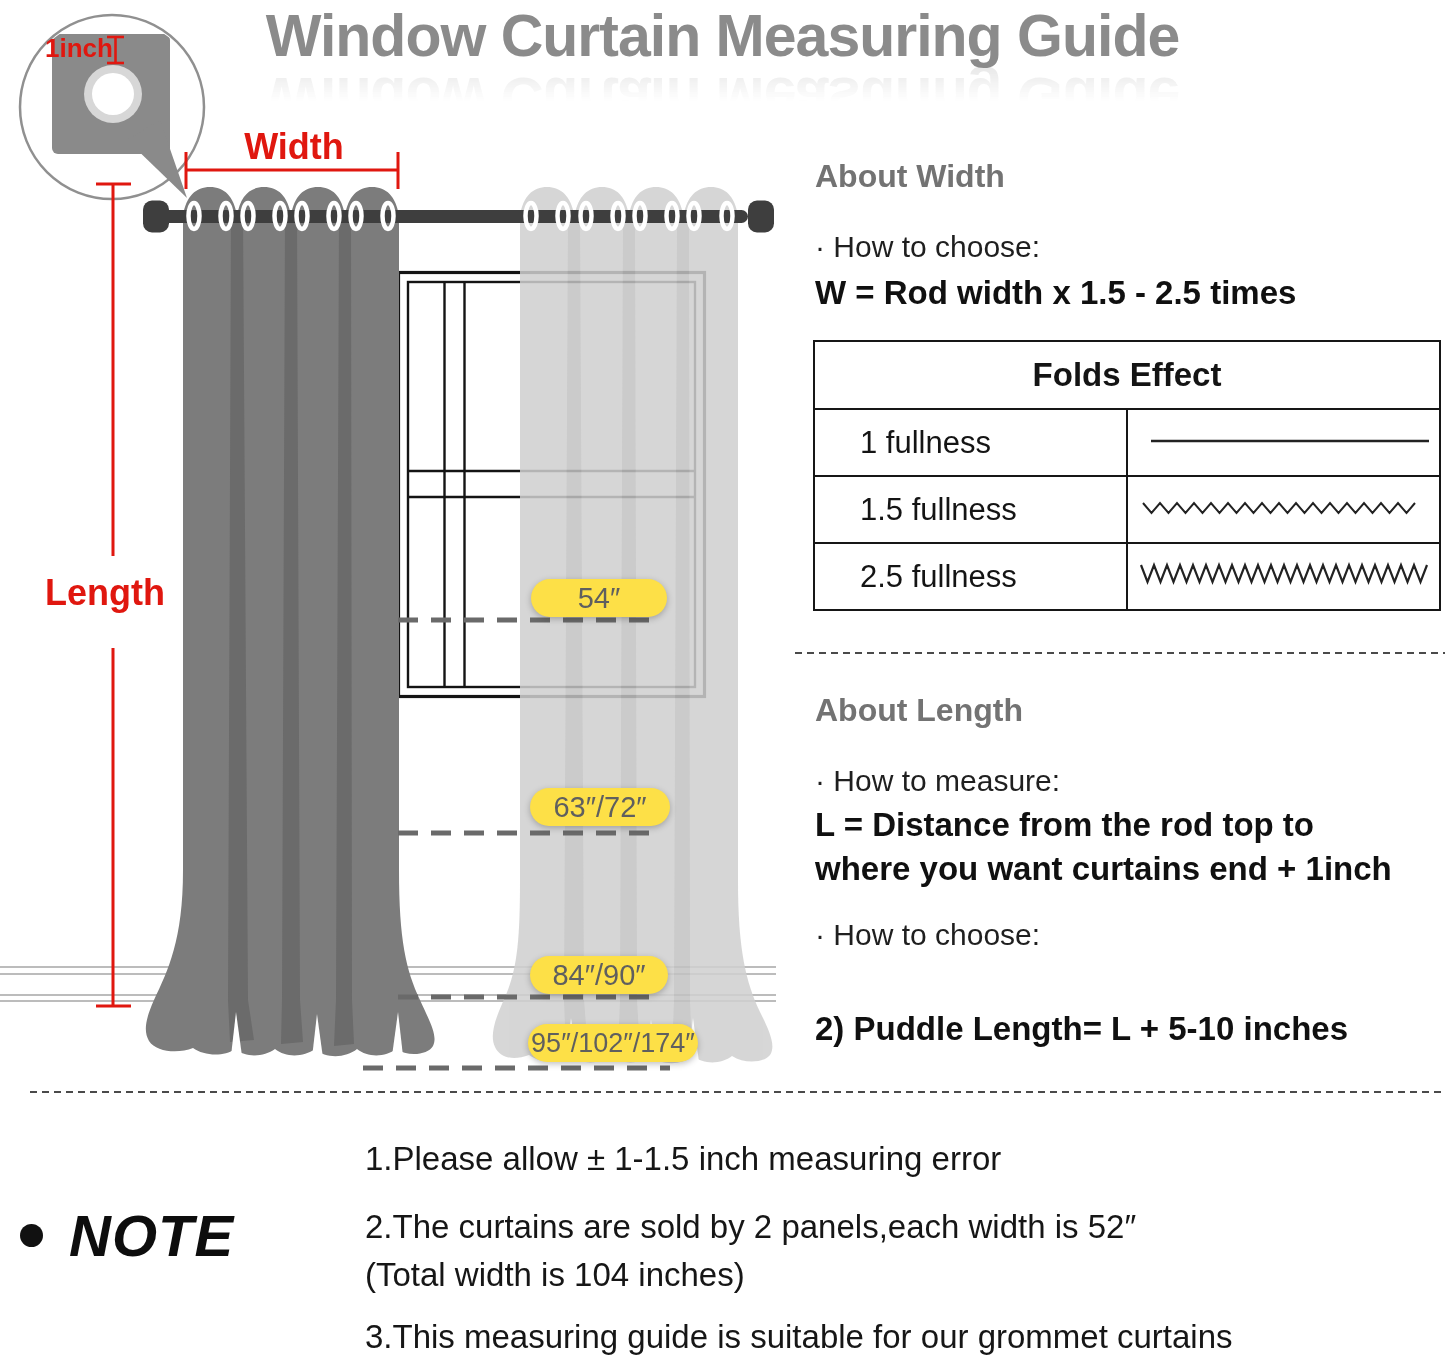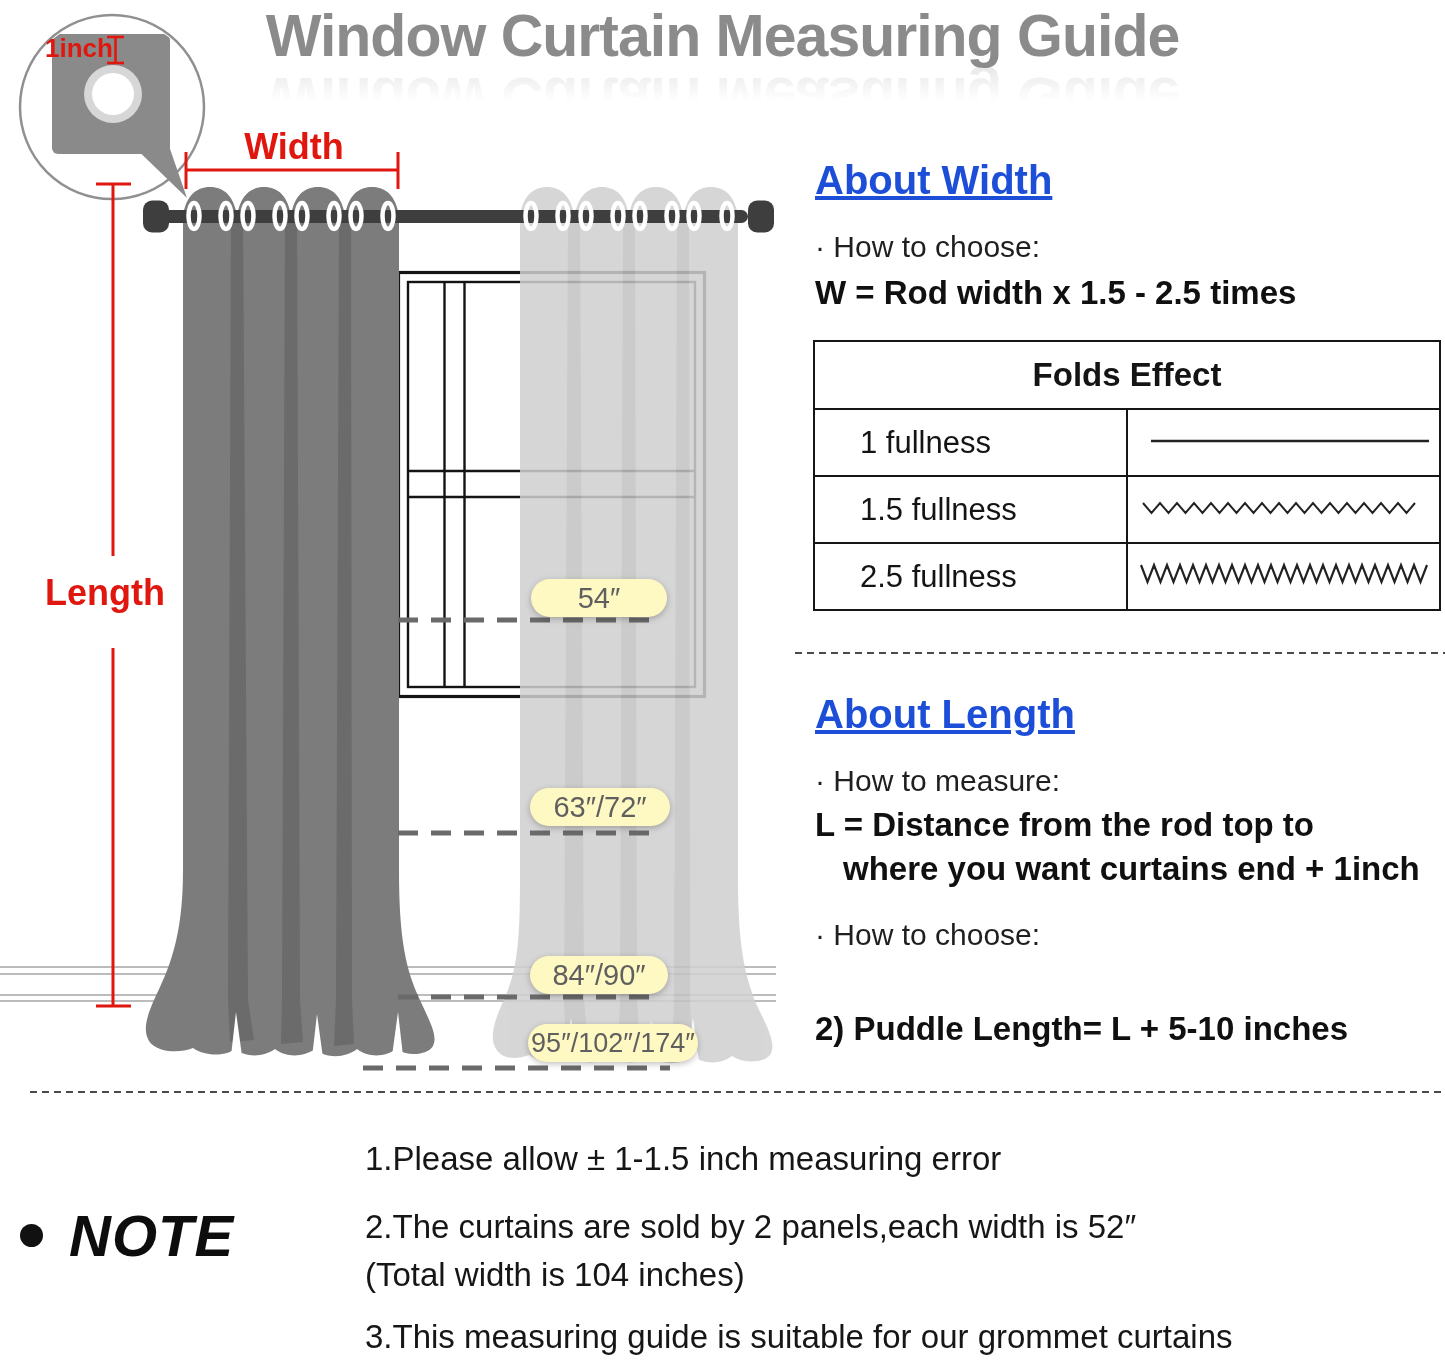--- a/index.html
+++ b/index.html
@@ -14,25 +14,25 @@
          -webkit-mask-image:linear-gradient(to top,rgba(0,0,0,.75) 0%,transparent 55%);
          mask-image:linear-gradient(to top,rgba(0,0,0,.75) 0%,transparent 55%);}
   
   svg.diagram{left:0;top:0;}
   
   .red-label{color:#e0170f;font-weight:bold;}
   .width-label{left:232px;top:126px;width:124px;text-align:center;font-size:36px;}
   .length-label{left:40px;top:572px;width:130px;text-align:center;font-size:36px;}
   .inch-label{left:45px;top:33px;font-size:26px;}
   
-  .pill{background:#fef9c3;border-radius:20px;box-shadow:0 2px 6px rgba(0,0,0,.25);
+  .pill{background:#fde047;border-radius:20px;box-shadow:0 2px 6px rgba(0,0,0,.25);
         color:#5f5f5f;display:flex;align-items:center;justify-content:center;
         font-size:29px;height:38px;}
   
-  .h-big{font-size:40px;font-weight:bold;color:#1d4ed8;text-decoration:underline;}
+  .h-big{font-size:32px;font-weight:bold;color:#737373;}
   .bullet-line{font-size:30px;color:#1f1f1f;}
   .formula{font-size:33px;font-weight:600;color:#101010;white-space:nowrap;}
   
   table.folds{border-collapse:collapse;width:628px;table-layout:fixed;}
   table.folds th,table.folds td{border:2.5px solid #161616;}
   table.folds th{height:64px;font-size:33px;font-weight:bold;color:#141414;}
   table.folds td.lbl{height:63px;font-size:31px;padding-left:45px;color:#141414;}
   table.folds td.pat{text-align:center;vertical-align:middle;}
   
   .note-head{display:flex;align-items:center;gap:26px;}
@@ -235,21 +235,21 @@
               <path fill="none" stroke="#222" stroke-width="2.2" d="M12 12 l6.5 17 l6.5 -17 l6.5 17 l6.5 -17 l6.5 17 l6.5 -17 l6.5 17 l6.5 -17 l6.5 17 l6.5 -17 l6.5 17 l6.5 -17 l6.5 17 l6.5 -17 l6.5 17 l6.5 -17 l6.5 17 l6.5 -17 l6.5 17 l6.5 -17 l6.5 17 l6.5 -17 l6.5 17 l6.5 -17 l6.5 17 l6.5 -17 l6.5 17 l6.5 -17 l6.5 17 l6.5 -17 l6.5 17 l6.5 -17 l6.5 17 l6.5 -17 l6.5 17 l6.5 -17 l6.5 17 l6.5 -17 l6.5 17 l6.5 -17 l6.5 17 l6.5 -17 l6.5 17 l6.5 -17"></path>
             </svg>
       </td>
     </tr>
   </tbody>
     </table>
 
   <div class="abs bullet-line" style="left:815px;top:764px;">· How to measure:</div>
   <div class="abs h-big" style="left:815px;top:692px;">About Length</div>
   <div class="abs formula" style="left:815px;top:806px;">L = Distance from the rod top to</div>
-  <div class="abs formula" style="left:815px;top:850px;margin-left:28px;">where you want curtains end + 1inch</div>
+  <div class="abs formula" style="left:815px;top:850px;">where you want curtains end + 1inch</div>
   <div class="abs bullet-line" style="left:815px;top:918px;">· How to choose:</div>
   <div class="abs formula" style="left:815px;top:1010px;">2)  Puddle Length= L + 5-10 inches</div>
 
   <div class="abs note-head" style="left:20px;top:1202px;font-style:italic;">
     <div class="note-dot"></div>
     <div class="note-word">NOTE</div>
   </div>
   <div class="abs note-item" style="left:365px;top:1140px;">1.Please allow ± 1-1.5 inch measuring error</div>
   <div class="abs note-item" style="left:365px;top:1208px;">2.The curtains are sold by 2 panels,each width is 52″</div>
   <div class="abs note-item" style="left:365px;top:1256px;">(Total width is 104 inches)</div>

